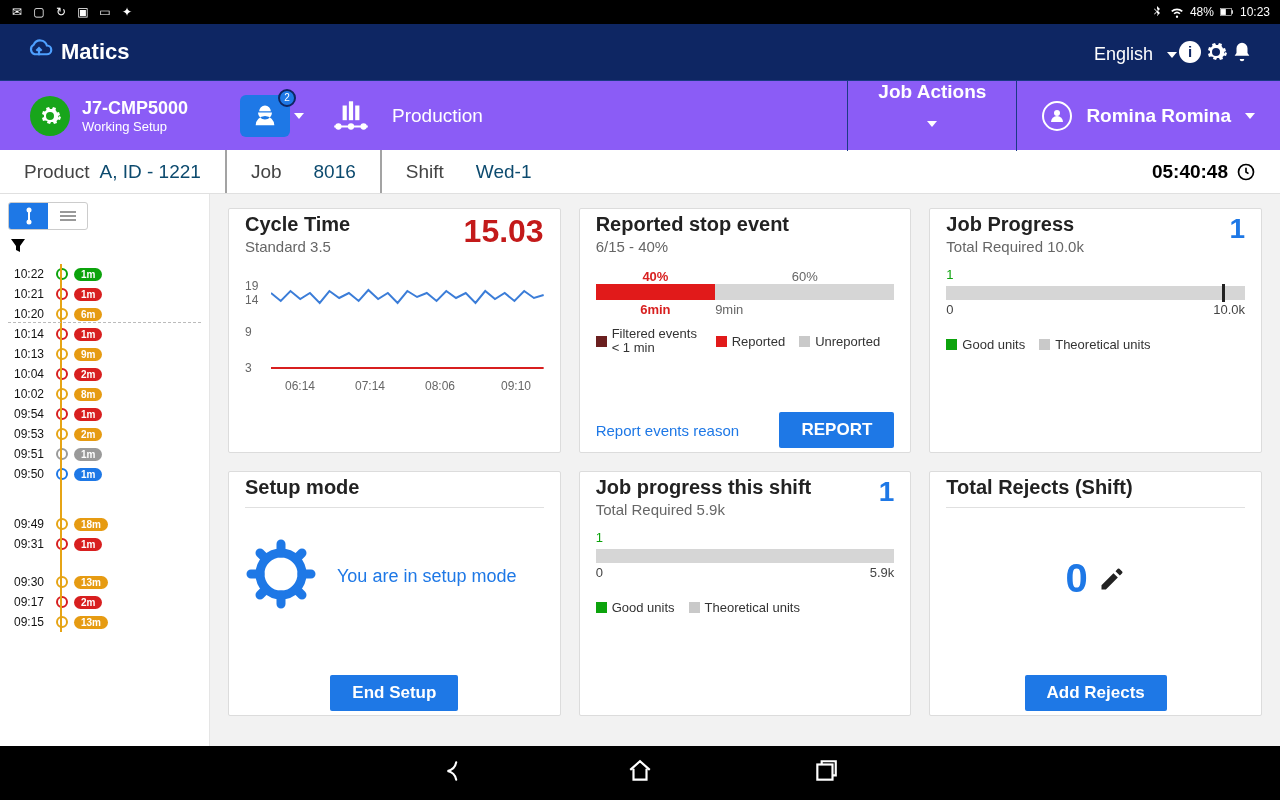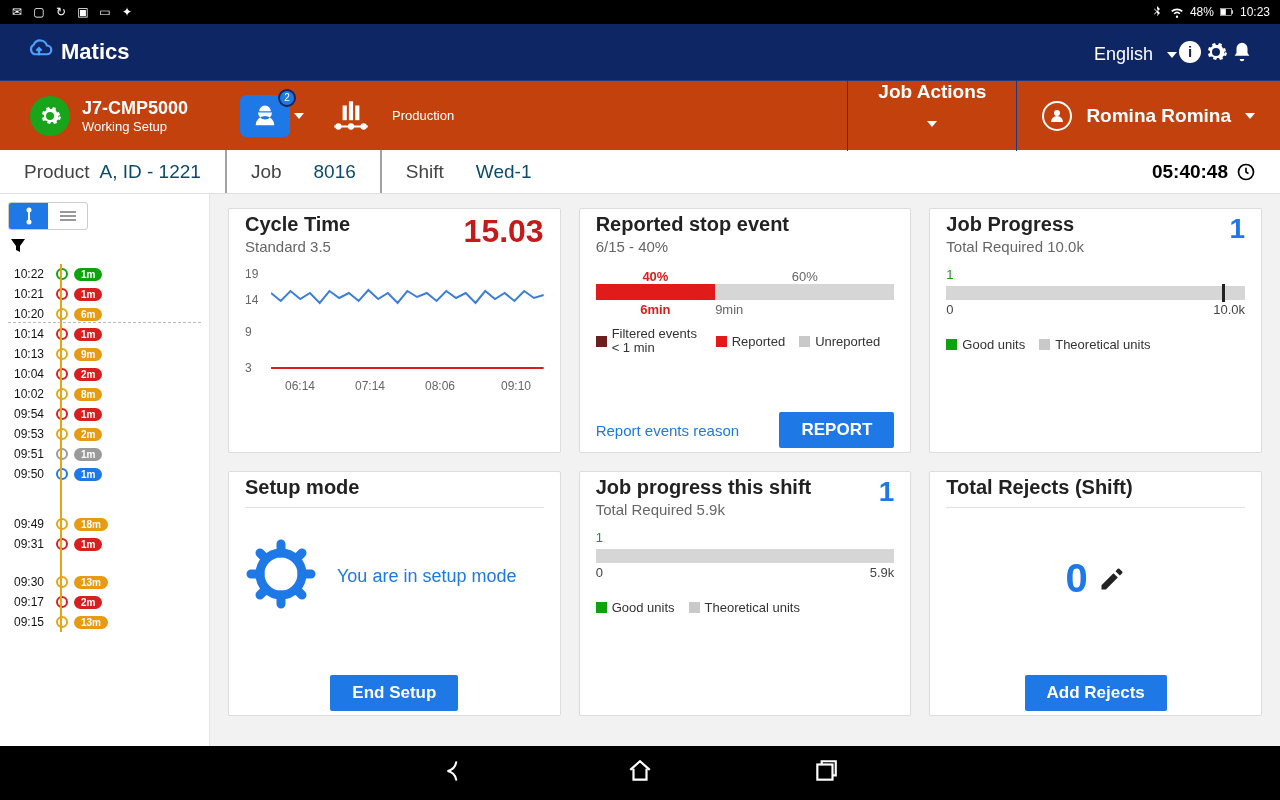--- a/index.html
+++ b/index.html
@@ -14,21 +14,21 @@
 
 .topnav { height:56px; background:#0e2663; color:#fff; display:flex; align-items:center; padding:0 25px; }
 .brand { display:flex; align-items:center; gap:8px; font-size:22px; font-weight:600; }
 .cloud-ico svg { width:28px; height:22px; }
 .topnav .right { margin-left:auto; display:flex; align-items:flex-end; }
 .lang { display:flex; align-items:center; gap:14px; font-size:18px; }
 .nav-ico { width:26px; height:26px; display:flex; align-items:center; justify-content:center; }
 .carrot-down { width:0; height:0; border-left:5px solid transparent; border-right:5px solid transparent; border-top:6px solid #fff; }
 
 
-.jobbar { height:70px; background:#c2410c; color:#fff; display:flex; align-items:center; border-top:1px solid #1b3a85; }
+.jobbar { height:70px; background:#8b5cf6; color:#fff; display:flex; align-items:center; border-top:1px solid #1b3a85; }
 .machine { display:flex; align-items:center; gap:12px; padding:0 20px 0 30px; width:225px; }
 .gear-circle { width:40px; height:40px; border-radius:50%; background:#18a51b; display:flex; align-items:center; justify-content:center; }
 .machine-t .name { font-weight:700; font-size:18px; }
 .machine-t .sub { font-size:13px; }
 .bluetile { width:50px; height:42px; background:#1e78e6; border-radius:6px; position:relative; display:flex; align-items:center; justify-content:center; margin-left:15px; }
 .bluetile .badge { position:absolute; top:-6px; right:-6px; width:18px; height:18px; border-radius:50%; background:#1e78e6; border:2px solid #0e2663; color:#fff; font-size:10px; display:flex; align-items:center; justify-content:center; }
 .bluetile .cd { position:absolute; right:-14px; top:18px; }
 .robot { margin-left:40px; display:flex; align-items:center; gap:20px; }
 .jobbar .right { margin-left:auto; display:flex; align-items:center; }
 .jobactions { display:flex; align-items:center; gap:18px; font-size:19px; font-weight:600; padding:0 30px; height:70px; border-left:1px solid #1b3a85;flex-direction:column; }
@@ -195,21 +195,21 @@
   <div class="robot">
     <svg viewBox="0 0 40 28" width="42" height="30" fill="#fff">
         <circle cx="8" cy="24" r="3"></circle>
         <circle cx="20" cy="24" r="3"></circle>
         <circle cx="32" cy="24" r="3"></circle>
         <path d="M4 24h32" stroke="#fff" stroke-width="2"></path>
         <rect x="12" y="4" width="4" height="14"></rect>
         <rect x="18" y="0" width="4" height="18"></rect>
         <rect x="24" y="4" width="4" height="14"></rect>
       </svg>
-    <span style="font-size:13px;">Production</span>
+    <span style="font-size:19px;">Production</span>
   </div>
   <div class="right">
     <div class="jobactions">
       <span>Job Actions</span>
       <span class="carrot-down"></span>
     </div>
     <div class="userblock">
       <div class="av-circle">
         <svg viewBox="0 0 24 24" width="18" height="18" fill="#fff">
             <circle cx="12" cy="8" r="4"></circle>
@@ -357,21 +357,21 @@
 
     <div class="card">
       <div class="card-hdr">
         <div>
           <h3>Cycle Time</h3>
           <div class="sub">Standard 3.5</div>
         </div>
         <div class="big-red">15.03</div>
       </div>
       <div class="spark">
-        <span class="ytick" style="top:4px">19</span>
+        <span class="ytick" style="top:16px">19</span>
         <span class="ytick" style="top:30px">14</span>
         <span class="ytick" style="top:62px">9</span>
         <span class="ytick" style="top:98px">3</span>
         <svg viewBox="0 0 280 115" preserveAspectRatio="none">
           <line x1="0" y1="105" x2="280" y2="105" stroke="#d81f1f" stroke-width="2"></line>
           <polyline fill="none" stroke="#3b7dd8" stroke-width="2" points="0,30 10,38 20,28 30,36 40,30 50,40 60,28 70,35 80,30 90,38 100,27 110,36 120,30 130,40 140,28 150,34 160,30 170,38 180,28 190,35 200,30 210,40 220,28 230,36 240,30 250,38 260,28 270,35 280,32"></polyline>
         </svg>
         <span class="xt" style="left:40px">06:14</span>
         <span class="xt" style="left:110px">07:14</span>
         <span class="xt" style="left:180px">08:06</span>

